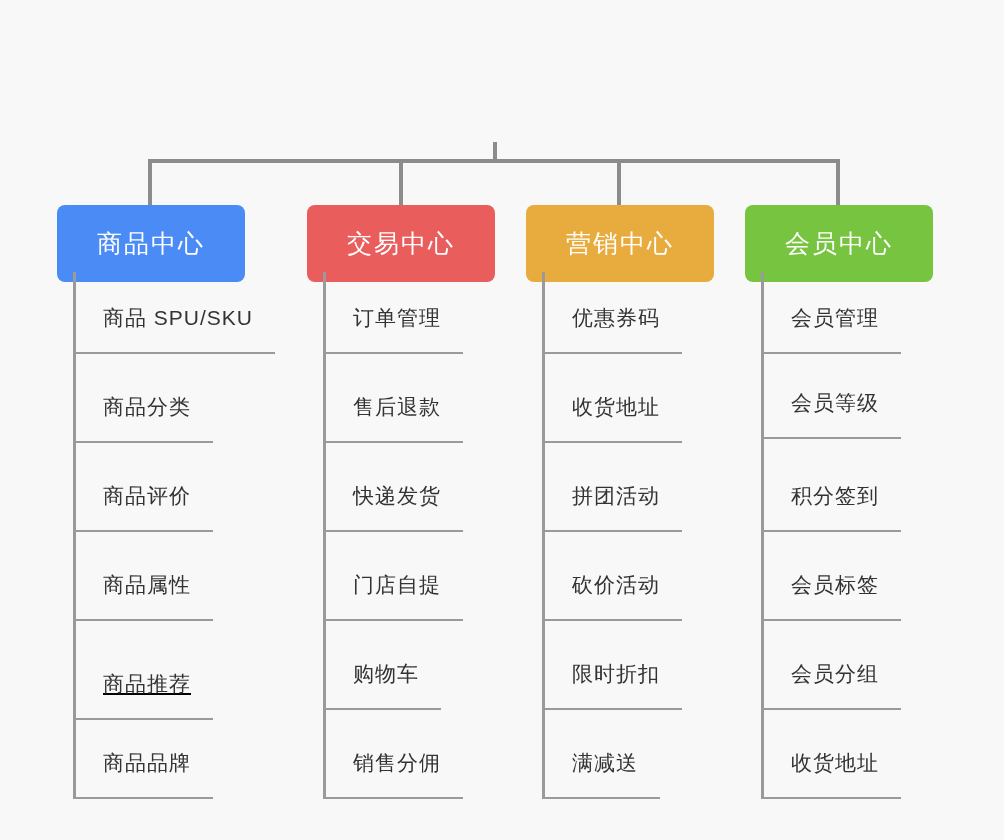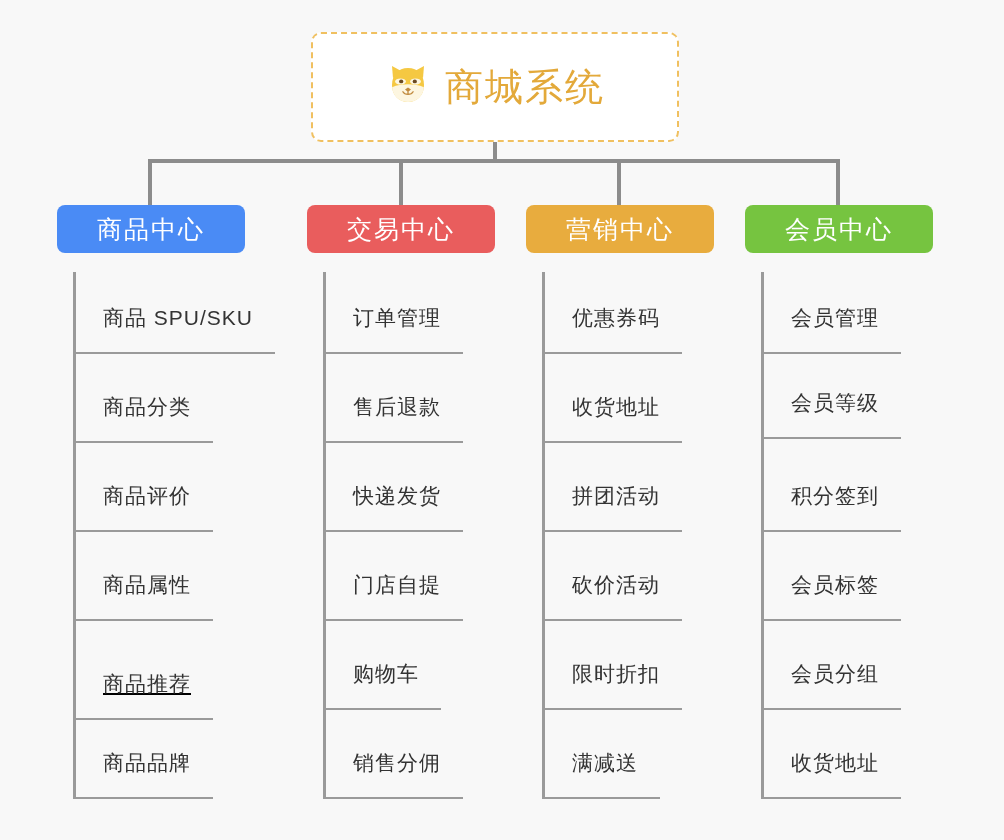--- a/index.html
+++ b/index.html
@@ -30,21 +30,21 @@
   .shiba{display:block;}
 
   
   .conn{position:absolute;background:#8c8c8c;}
   .conn-v-root{left:493px;top:142px;width:4px;height:20px;}
   .conn-h-main{left:148px;top:159px;width:692px;height:4px;}
   .conn-v-drop{top:159px;width:4px;height:46px;}
 
   
   .cat-card{
-    position:absolute;top:205px;height:48px;
+    position:absolute;top:205px;height:77px;
     border-radius:8px;
     display:flex;align-items:center;justify-content:center;
     color:#ffffff;font-size:25px;letter-spacing:2px;
     box-sizing:border-box;
   }
 
   
   .column{position:absolute;top:272px;}
   .spine{
     position:absolute;left:0;top:0;width:3px;
@@ -62,43 +62,20 @@
     font-size:21px;color:#333333;
     white-space:nowrap;
     letter-spacing:1px;
   }
 </style>
 </head>
 <body>
 
 <div id="canvas">
 
-  <div class="root-card">
-    <span class="shiba">
-      <svg width="46" height="46" viewBox="0 0 46 46" aria-hidden="true">
-
-        <path d="M8 16 L7 4 L18 10 Z" fill="#f5c842"></path>
-        <path d="M38 16 L39 4 L28 10 Z" fill="#f5c842"></path>
-
-        <path d="M23 6 C33 6 39 13 39 23 C39 33 32 40 23 40 C14 40 7 33 7 23 C7 13 13 6 23 6 Z" fill="#f5c842"></path>
-
-        <path d="M23 40 C14 40 7.4 33.6 7.1 25.2 C12 23 17 22.2 23 22.2 C29 22.2 34 23 38.9 25.2 C38.6 33.6 32 40 23 40 Z" fill="#fdf6e0"></path>
-
-        <ellipse cx="15.5" cy="19.5" rx="5.4" ry="3.1" fill="#fdf6e0"></ellipse>
-        <ellipse cx="30.5" cy="19.5" rx="5.4" ry="3.1" fill="#fdf6e0"></ellipse>
-        <ellipse cx="16.2" cy="19.4" rx="2.1" ry="1.9" fill="#6b4a22"></ellipse>
-        <ellipse cx="29.8" cy="19.4" rx="2.1" ry="1.9" fill="#6b4a22"></ellipse>
-
-        <path d="M23 25.4 L26 27.6 L23 30 L20 27.6 Z" fill="#c08a3e"></path>
-
-        <path d="M23 30 L23 32.4 M23 32.4 C20.4 32.4 18.6 31.2 17.9 29.8 M23 32.4 C25.6 32.4 27.4 31.2 28.1 29.8" stroke="#c08a3e" stroke-width="1.3" fill="none" stroke-linecap="round"></path>
-      </svg>
-    </span>
-    <span class="root-title">商城系统</span>
-  </div>
 
   <div class="conn conn-v-root"></div>
   <div class="conn conn-h-main"></div>
   <div class="conn conn-v-drop" style="left:148px;"></div>
   <div class="conn conn-v-drop" style="left:399px;"></div>
   <div class="conn conn-v-drop" style="left:617px;"></div>
   <div class="conn conn-v-drop" style="left:836px;"></div>
 
   <div id="columns-host">
       <div class="cat-card" style="left: 57px; width: 188px; background: rgb(74, 139, 245);">

